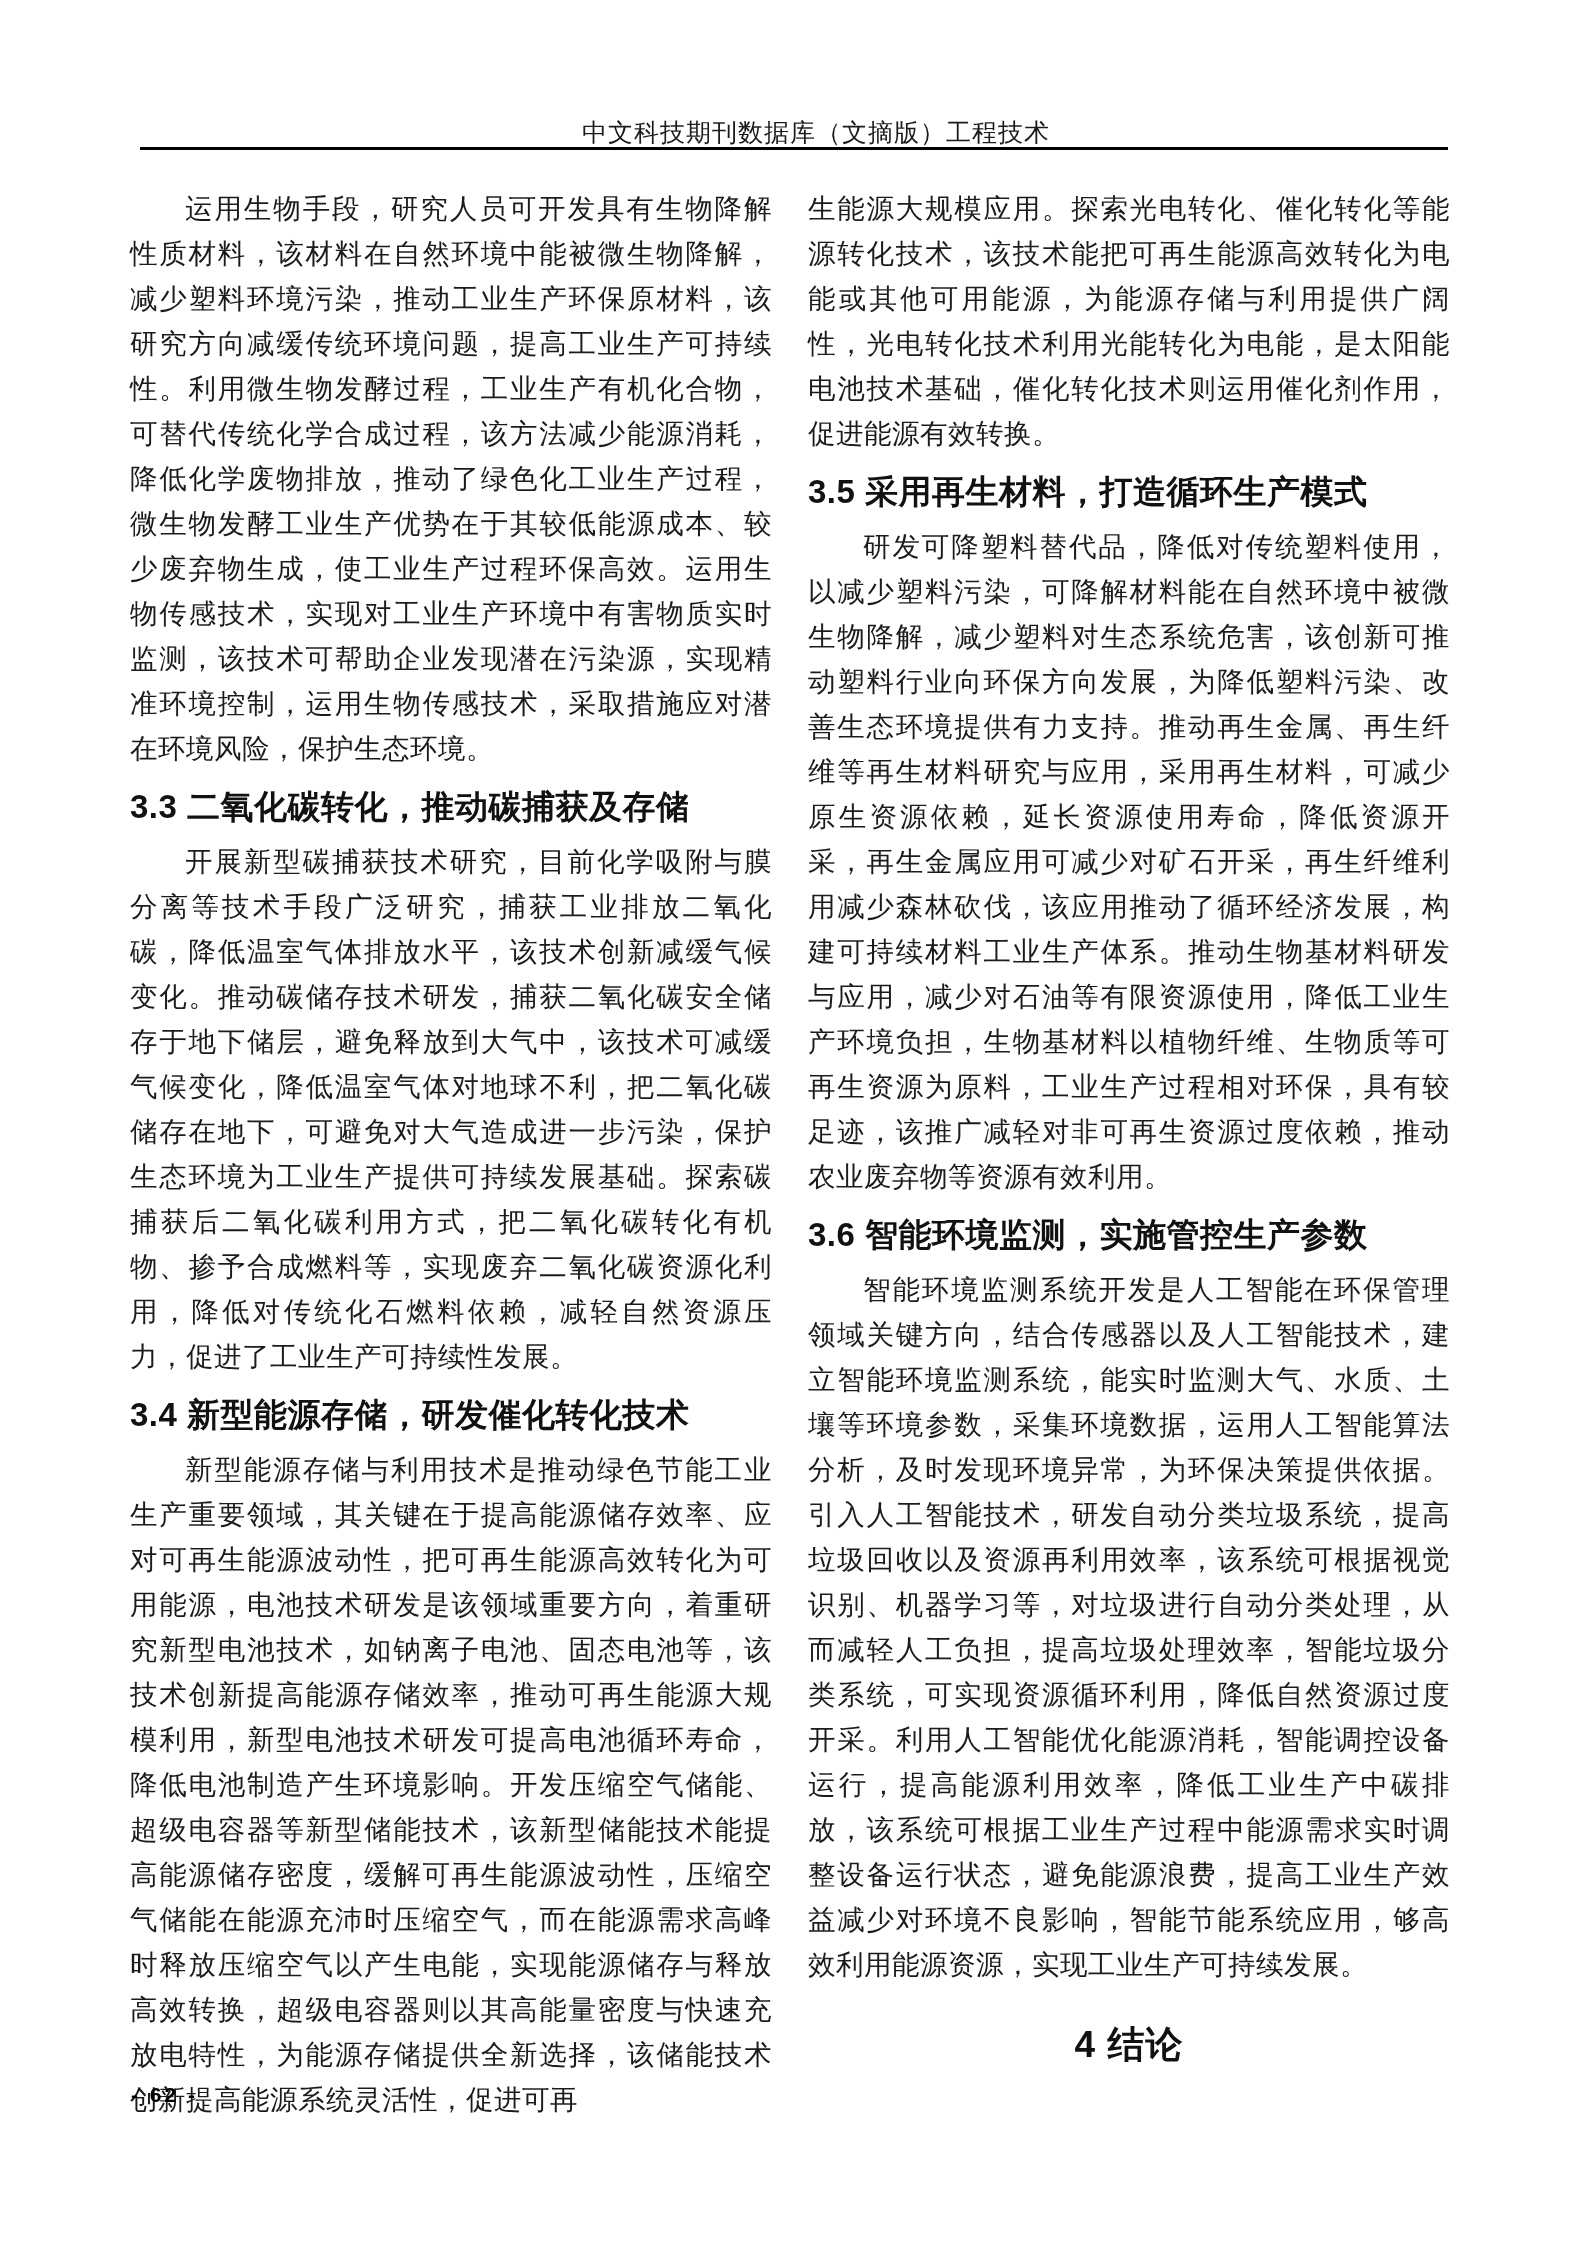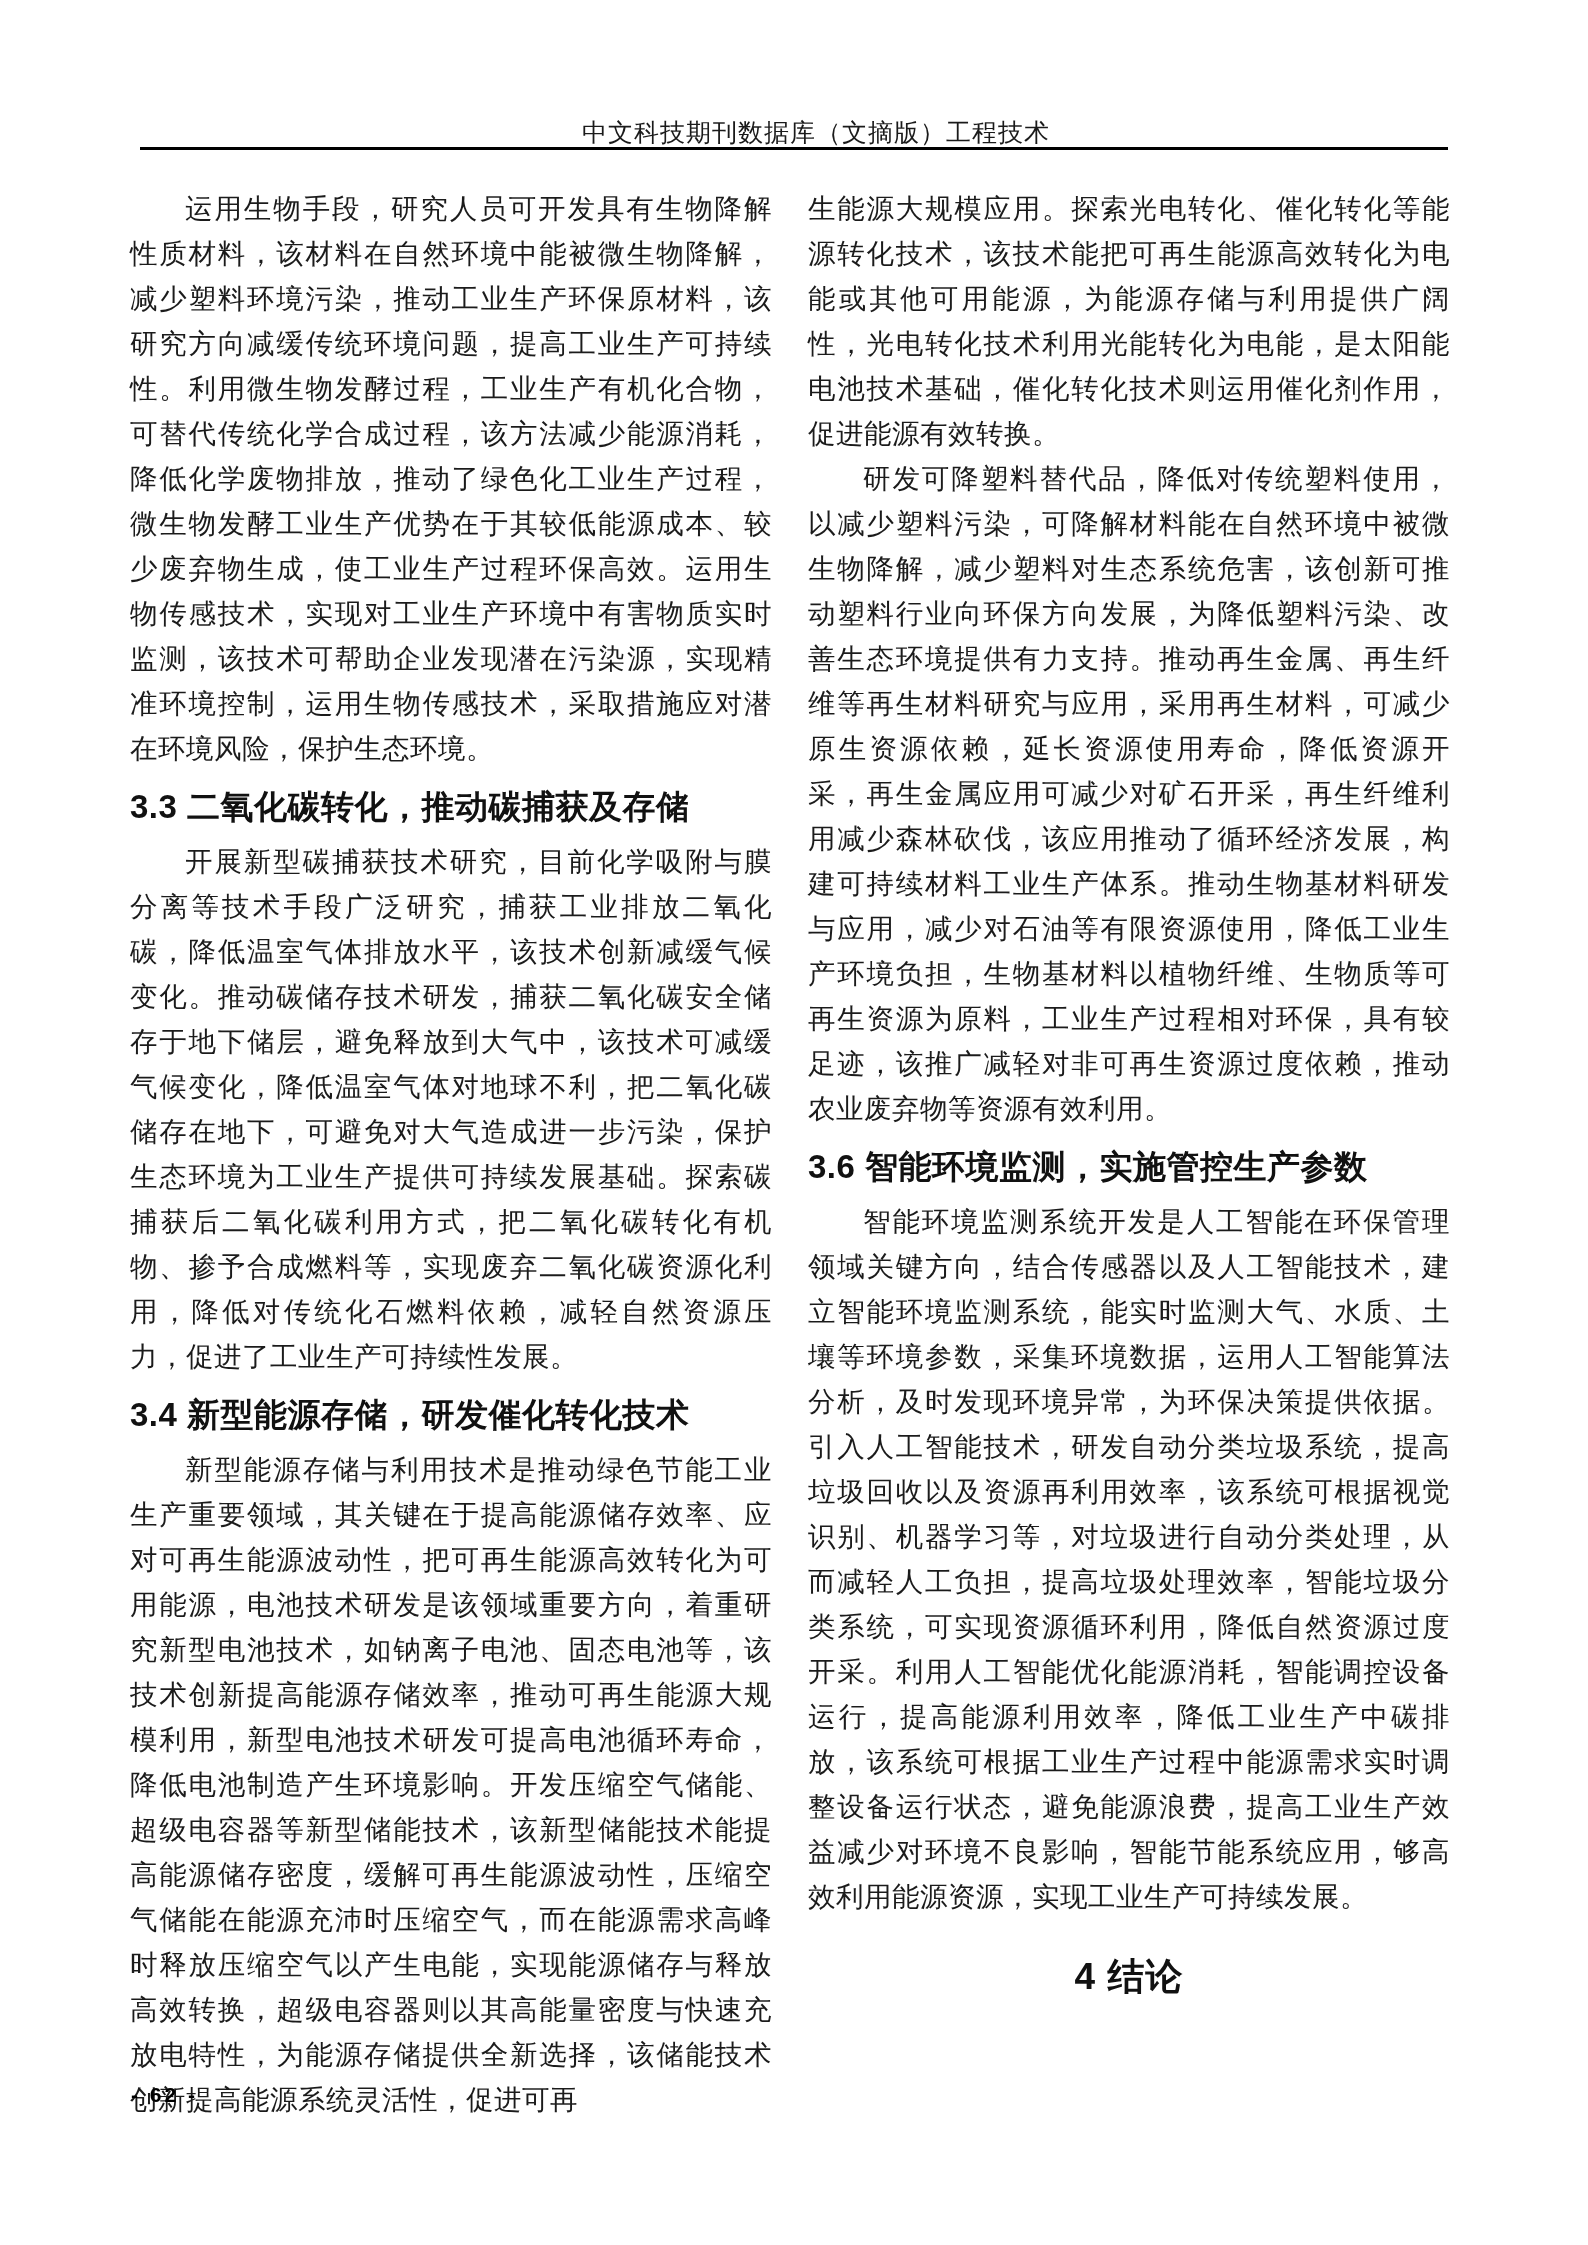--- a/index.html
+++ b/index.html
@@ -110,20 +110,21 @@
     <div class="col">
       <p class="body indent">运用生物手段，研究人员可开发具有生物降解性质材料，该材料在自然环境中能被微生物降解，减少塑料环境污染，推动工业生产环保原材料，该研究方向减缓传统环境问题，提高工业生产可持续性。利用微生物发酵过程，工业生产有机化合物，可替代传统化学合成过程，该方法减少能源消耗，降低化学废物排放，推动了绿色化工业生产过程，微生物发酵工业生产优势在于其较低能源成本、较少废弃物生成，使工业生产过程环保高效。运用生物传感技术，实现对工业生产环境中有害物质实时监测，该技术可帮助企业发现潜在污染源，实现精准环境控制，运用生物传感技术，采取措施应对潜在环境风险，保护生态环境。</p>
       <h3 class="sec-heading">3.3 二氧化碳转化，推动碳捕获及存储</h3>
       <p class="body indent">开展新型碳捕获技术研究，目前化学吸附与膜分离等技术手段广泛研究，捕获工业排放二氧化碳，降低温室气体排放水平，该技术创新减缓气候变化。推动碳储存技术研发，捕获二氧化碳安全储存于地下储层，避免释放到大气中，该技术可减缓气候变化，降低温室气体对地球不利，把二氧化碳储存在地下，可避免对大气造成进一步污染，保护生态环境为工业生产提供可持续发展基础。探索碳捕获后二氧化碳利用方式，把二氧化碳转化有机物、掺予合成燃料等，实现废弃二氧化碳资源化利用，降低对传统化石燃料依赖，减轻自然资源压力，促进了工业生产可持续性发展。</p>
       <h3 class="sec-heading">3.4 新型能源存储，研发催化转化技术</h3>
       <p class="body indent">新型能源存储与利用技术是推动绿色节能工业生产重要领域，其关键在于提高能源储存效率、应对可再生能源波动性，把可再生能源高效转化为可用能源，电池技术研发是该领域重要方向，着重研究新型电池技术，如钠离子电池、固态电池等，该技术创新提高能源存储效率，推动可再生能源大规模利用，新型电池技术研发可提高电池循环寿命，降低电池制造产生环境影响。开发压缩空气储能、超级电容器等新型储能技术，该新型储能技术能提高能源储存密度，缓解可再生能源波动性，压缩空气储能在能源充沛时压缩空气，而在能源需求高峰时释放压缩空气以产生电能，实现能源储存与释放高效转换，超级电容器则以其高能量密度与快速充放电特性，为能源存储提供全新选择，该储能技术创新提高能源系统灵活性，促进可再</p>
     </div>
 
     <div class="col">
       <p class="body">生能源大规模应用。探索光电转化、催化转化等能源转化技术，该技术能把可再生能源高效转化为电能或其他可用能源，为能源存储与利用提供广阔性，光电转化技术利用光能转化为电能，是太阳能电池技术基础，催化转化技术则运用催化剂作用，促进能源有效转换。</p>
+      <h3 class="sec-heading">3.5 采用再生材料，打造循环生产模式</h3>
       <p class="body indent">研发可降塑料替代品，降低对传统塑料使用，以减少塑料污染，可降解材料能在自然环境中被微生物降解，减少塑料对生态系统危害，该创新可推动塑料行业向环保方向发展，为降低塑料污染、改善生态环境提供有力支持。推动再生金属、再生纤维等再生材料研究与应用，采用再生材料，可减少原生资源依赖，延长资源使用寿命，降低资源开采，再生金属应用可减少对矿石开采，再生纤维利用减少森林砍伐，该应用推动了循环经济发展，构建可持续材料工业生产体系。推动生物基材料研发与应用，减少对石油等有限资源使用，降低工业生产环境负担，生物基材料以植物纤维、生物质等可再生资源为原料，工业生产过程相对环保，具有较足迹，该推广减轻对非可再生资源过度依赖，推动农业废弃物等资源有效利用。</p>
       <h3 class="sec-heading">3.6 智能环境监测，实施管控生产参数</h3>
       <p class="body indent">智能环境监测系统开发是人工智能在环保管理领域关键方向，结合传感器以及人工智能技术，建立智能环境监测系统，能实时监测大气、水质、土壤等环境参数，采集环境数据，运用人工智能算法分析，及时发现环境异常，为环保决策提供依据。引入人工智能技术，研发自动分类垃圾系统，提高垃圾回收以及资源再利用效率，该系统可根据视觉识别、机器学习等，对垃圾进行自动分类处理，从而减轻人工负担，提高垃圾处理效率，智能垃圾分类系统，可实现资源循环利用，降低自然资源过度开采。利用人工智能优化能源消耗，智能调控设备运行，提高能源利用效率，降低工业生产中碳排放，该系统可根据工业生产过程中能源需求实时调整设备运行状态，避免能源浪费，提高工业生产效益减少对环境不良影响，智能节能系统应用，够高效利用能源资源，实现工业生产可持续发展。</p>
       <h2 class="chapter-heading">4 结论</h2>
     </div>
 
   </div>
 
   <div class="page-number">- 62 -</div>
 

